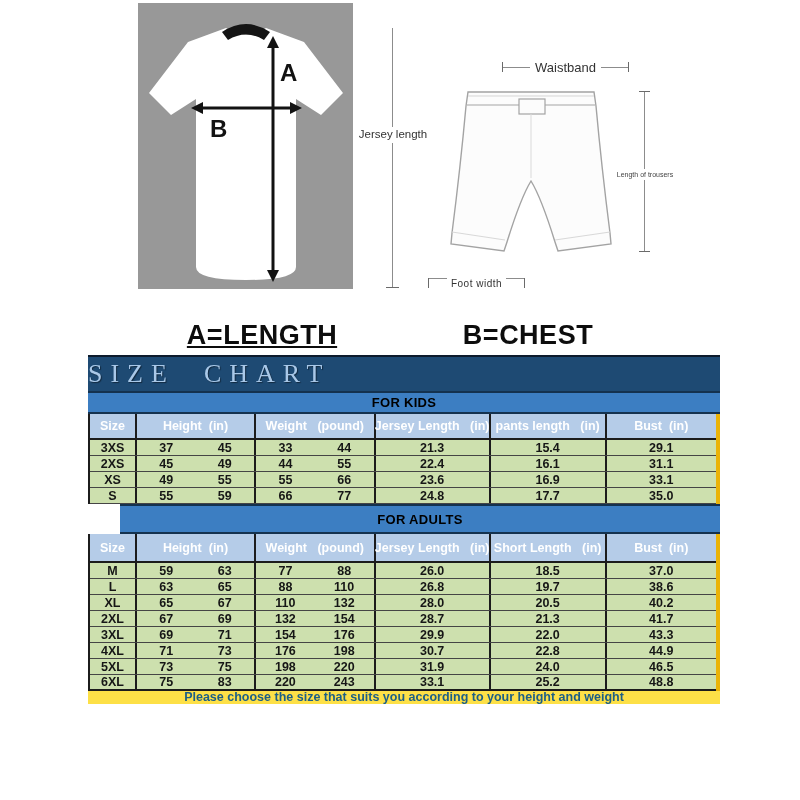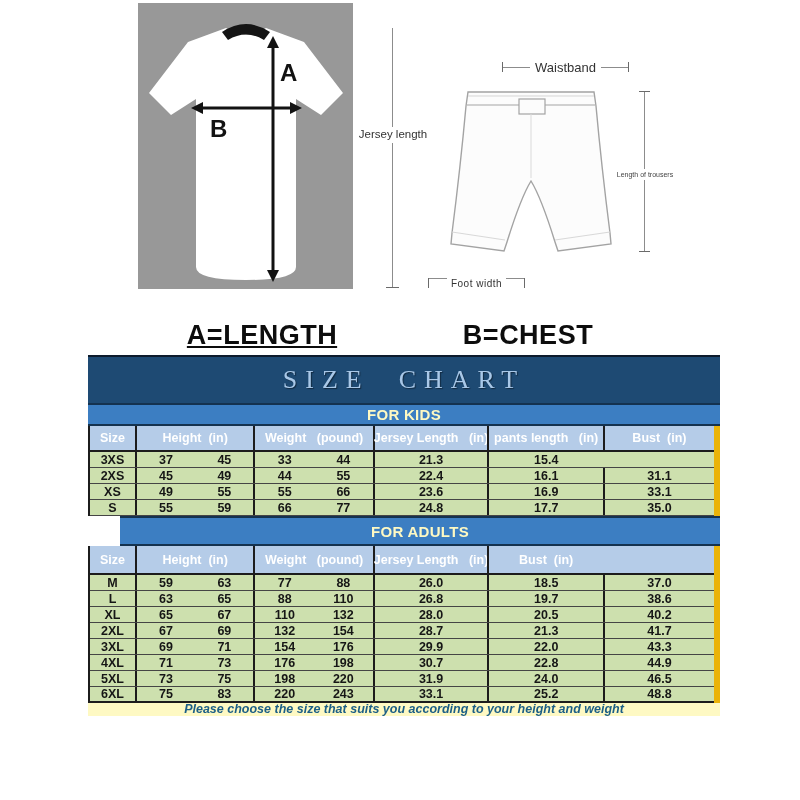--- a/index.html
+++ b/index.html
@@ -34,46 +34,46 @@
   .footwidth-measure .lbl{font-size:10px;color:#333;padding:0 4px;white-space:pre;letter-spacing:0.5px;}
 
   
   .legend{top:320px;font-size:27px;font-weight:bold;color:#0d0d0d;
     letter-spacing:0.5px;transform:translateX(-50%);white-space:pre;}
   .legend-a{left:262px;text-decoration:underline;}
   .legend-b{left:528px;}
 
   
   .size-table{left:88px;top:355px;width:632px;}
-  .title-bar{height:48px;background:#1e4a73;border-top:2px solid #0d1b2c;
-    box-sizing:border-box;display:flex;align-items:center;justify-content:center;}
+  .title-bar{height:36px;background:#1e4a73;border-top:2px solid #0d1b2c;
+    box-sizing:border-box;display:flex;align-items:center;justify-content:flex-start;}
   .title-text{font-family:"Liberation Serif", serif;color:#a9c8e8;font-size:26px;
     letter-spacing:8px;white-space:pre;text-shadow:1px 1px 1px rgba(0,0,0,0.45);}
   .section-bar{background:#3c7ec2;border-top:2px solid #14324f;border-bottom:2px solid #14324f;
     box-sizing:border-box;display:flex;align-items:center;justify-content:center;
-    color:#fef9c3;font-weight:bold;font-size:15px;letter-spacing:0.3px;}
+    color:#000000;font-weight:bold;font-size:13px;letter-spacing:0.3px;}
   .kids-bar{height:23px;}
   .adults-bar{height:30px;margin-left:32px;}
 
-  .tbl{border-left:2px solid #1c1c1c;border-right:6px solid #eab308;box-sizing:border-box;}
+  .tbl{border-left:2px solid #1c1c1c;border-right:4px solid #eab308;box-sizing:border-box;}
   .row{display:grid;grid-template-columns:7.2% 19% 19.1% 18.4% 18.5% auto;}
   .hrow{background:#b5cce8;height:26px;border-bottom:2px solid #1c1c1c;box-sizing:border-box;
     color:#fff;font-weight:bold;font-size:12.5px;}
   .hrow-tall{height:29px;}
   .drow{background:#cde0ae;height:16px;border-bottom:1px solid #454545;box-sizing:border-box;
     color:#161616;font-weight:bold;font-size:12.5px;}
   .drow-last{border-bottom:2px solid #1c1c1c;}
   .c{display:flex;align-items:center;justify-content:center;
     border-left:2px solid #1c1c1c;box-sizing:border-box;white-space:pre;text-align:center;}
   .row .c:first-child{border-left:none;}
   .dual{display:grid;grid-template-columns:1fr 1fr;}
   .dual span{display:flex;align-items:center;justify-content:center;}
 
-  .footer-bar{height:13px;background:#fef9c3;display:flex;align-items:center;
-    justify-content:center;color:#1c5f86;font-weight:bold;font-size:12.5px;line-height:13px;font-style:italic;}
+  .footer-bar{height:13px;background:#fde047;display:flex;align-items:center;
+    justify-content:center;color:#1c5f86;font-weight:bold;font-size:12.5px;line-height:13px;}
 </style>
 </head>
 <body>
 
 <div class="abs jersey-panel">
   <svg viewBox="0 0 215 286" width="215" height="286">
     <path d="M88,25 L50,39 L11,90 L33,112 L58,96 L58,264 Q58,277 108,277 Q158,277 158,264 L158,96 L183,112 L205,90 L166,39 L128,25 Q108,38 88,25 Z" fill="#ffffff"></path>
     <path d="M84,29 Q108,13 132,29 L126,37 Q108,26 90,37 Z" fill="#141414"></path>
 
     <line x1="135" y1="42" x2="135" y2="270" stroke="#121212" stroke-width="3"></line>
@@ -148,20 +148,21 @@
       <div class="c">pants length   (in)</div>
       <div class="c">Bust  (in)</div>
     </div>
 
     <div class="row drow">
       <div class="c">3XS</div>
       <div class="c dual"><span>37</span><span>45</span></div>
       <div class="c dual"><span>33</span><span>44</span></div>
       <div class="c">21.3</div>
       <div class="c">15.4</div>
+      <div class="c">29.1</div>
     </div>
 
     <div class="row drow">
       <div class="c">2XS</div>
       <div class="c dual"><span>45</span><span>49</span></div>
       <div class="c dual"><span>44</span><span>55</span></div>
       <div class="c">22.4</div>
       <div class="c">16.1</div>
       <div class="c">31.1</div>
     </div>
@@ -188,20 +189,21 @@
   <div class="section-bar adults-bar">
     <span>FOR ADULTS</span>
   </div>
 
   <div class="tbl">
     <div class="row hrow hrow-tall">
       <div class="c">Size</div>
       <div class="c">Height  (in)</div>
       <div class="c">Weight   (pound)</div>
       <div class="c">Jersey Length   (in)</div>
+      <div class="c">Short Length   (in)</div>
       <div class="c">Bust  (in)</div>
     </div>
 
     <div class="row drow">
       <div class="c">M</div>
       <div class="c dual"><span>59</span><span>63</span></div>
       <div class="c dual"><span>77</span><span>88</span></div>
       <div class="c">26.0</div>
       <div class="c">18.5</div>
       <div class="c">37.0</div>

